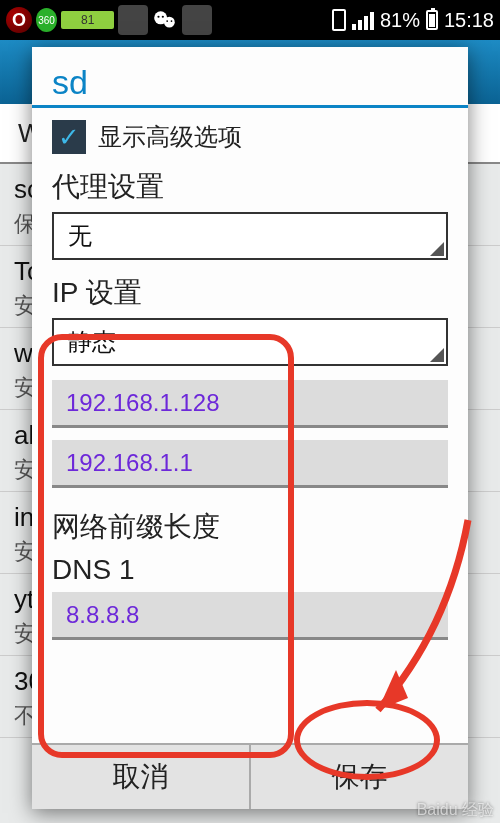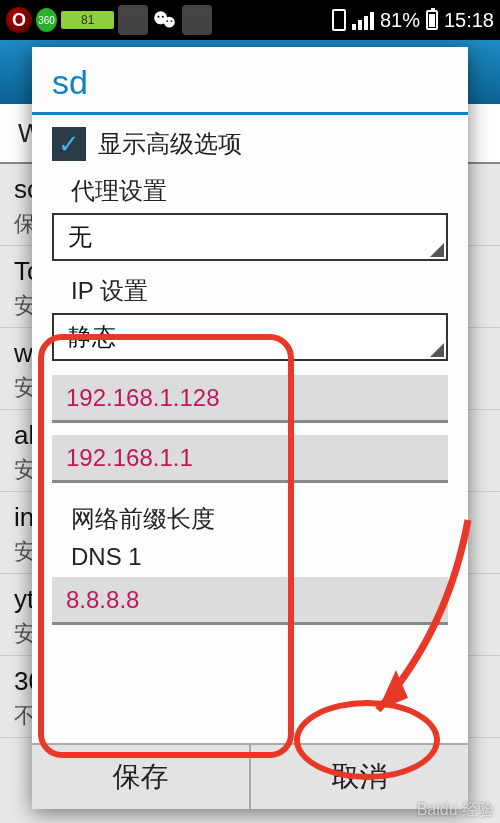--- a/index.html
+++ b/index.html
@@ -36,48 +36,48 @@
   .bg-row { height: 82px; border-bottom: 1px solid #ccc; padding: 10px 14px; }
   .bg-row .t1 { font-size: 26px; color: #111; font-weight: 500; }
   .bg-row .t2 { font-size: 22px; color: #555; margin-top: 4px; }
 
   .dialog {
     position: absolute; top: 47px; left: 32px; right: 32px; bottom: 14px;
     background: #fdfdfd; box-shadow: 0 4px 20px rgba(0,0,0,.5);
     display: flex; flex-direction: column;
   }
   .dialog-title {
-    color: #0b84c6; font-size: 34px; padding: 16px 20px 10px;
+    color: #0b84c6; font-size: 34px; padding: 16px 20px 3px;
     border-bottom: 3px solid #0b84c6;
   }
   .dialog-body {
     flex: 1; overflow: hidden; padding: 12px 20px 0;
   }
   .chk-row { display: flex; align-items: center; gap: 12px; margin-bottom: 14px; }
   .chk {
     width: 34px; height: 34px; background: #2a3b4a; display: flex;
     align-items: center; justify-content: center; color: #3db8e8; font-size: 26px;
   }
   .chk-label { font-size: 24px; color: #222; }
   
-  .field-label { font-size: 24px; color: #222; margin-bottom: 6px; margin-top: 8px; margin-left: 19px; }
+  .field-label { font-size: 28px; color: #222; margin-bottom: 6px; margin-top: 8px; }
   .select-box {
     border: 2px solid #333; height: 48px; display: flex; align-items: center;
     padding: 0 14px; font-size: 24px; color: #111; position: relative;
     margin-bottom: 14px; background:#fff;
   }
   .select-box::after {
     content: ''; position: absolute; right: 2px; bottom: 2px;
     width: 0; height: 0; border-left: 14px solid transparent;
     border-bottom: 14px solid #555;
   }
   .text-input {
     width: 100%; height: 48px; background: #dcdcdc; border: none;
     border-bottom: 3px solid #888; padding: 0 14px; font-size: 24px;
-    color: #be185d; margin-bottom: 12px;
+    color: #6d28d9; margin-bottom: 12px;
   }
   
   .dialog-buttons {
     display: flex; border-top: 2px solid #aaa; height: 66px;
   }
   .dlg-btn {
     flex: 1; background: #e3e3e3; border: none; font-size: 28px;
     color: #222; cursor: pointer;
   }
   .dlg-btn + .dlg-btn { border-left: 2px solid #aaa; }
@@ -188,22 +188,22 @@
     <input class="text-input" value="192.168.1.1" style="">
 
     <div class="field-label">网络前缀长度</div>
 
     <div class="field-label">DNS 1</div>
     <input class="text-input" value="8.8.8.8" style="">
 
     
   </div>
   <div class="dialog-buttons">
+    <button class="dlg-btn">取消</button>
     <button class="dlg-btn">保存</button>
-    <button class="dlg-btn">取消</button>
   </div>
 </div>
 
 <div class="annotation red-box"></div>
 <div class="annotation red-circle"></div>
 <div class="annotation red-arrow">
   <svg viewBox="0 0 140 230">
     <path d="M130 10 Q 110 120 40 200" stroke="#e73828" stroke-width="7" fill="none"></path>
     <path d="M40 200 L70 188 L58 160 Z" fill="#e73828"></path>
   </svg>

